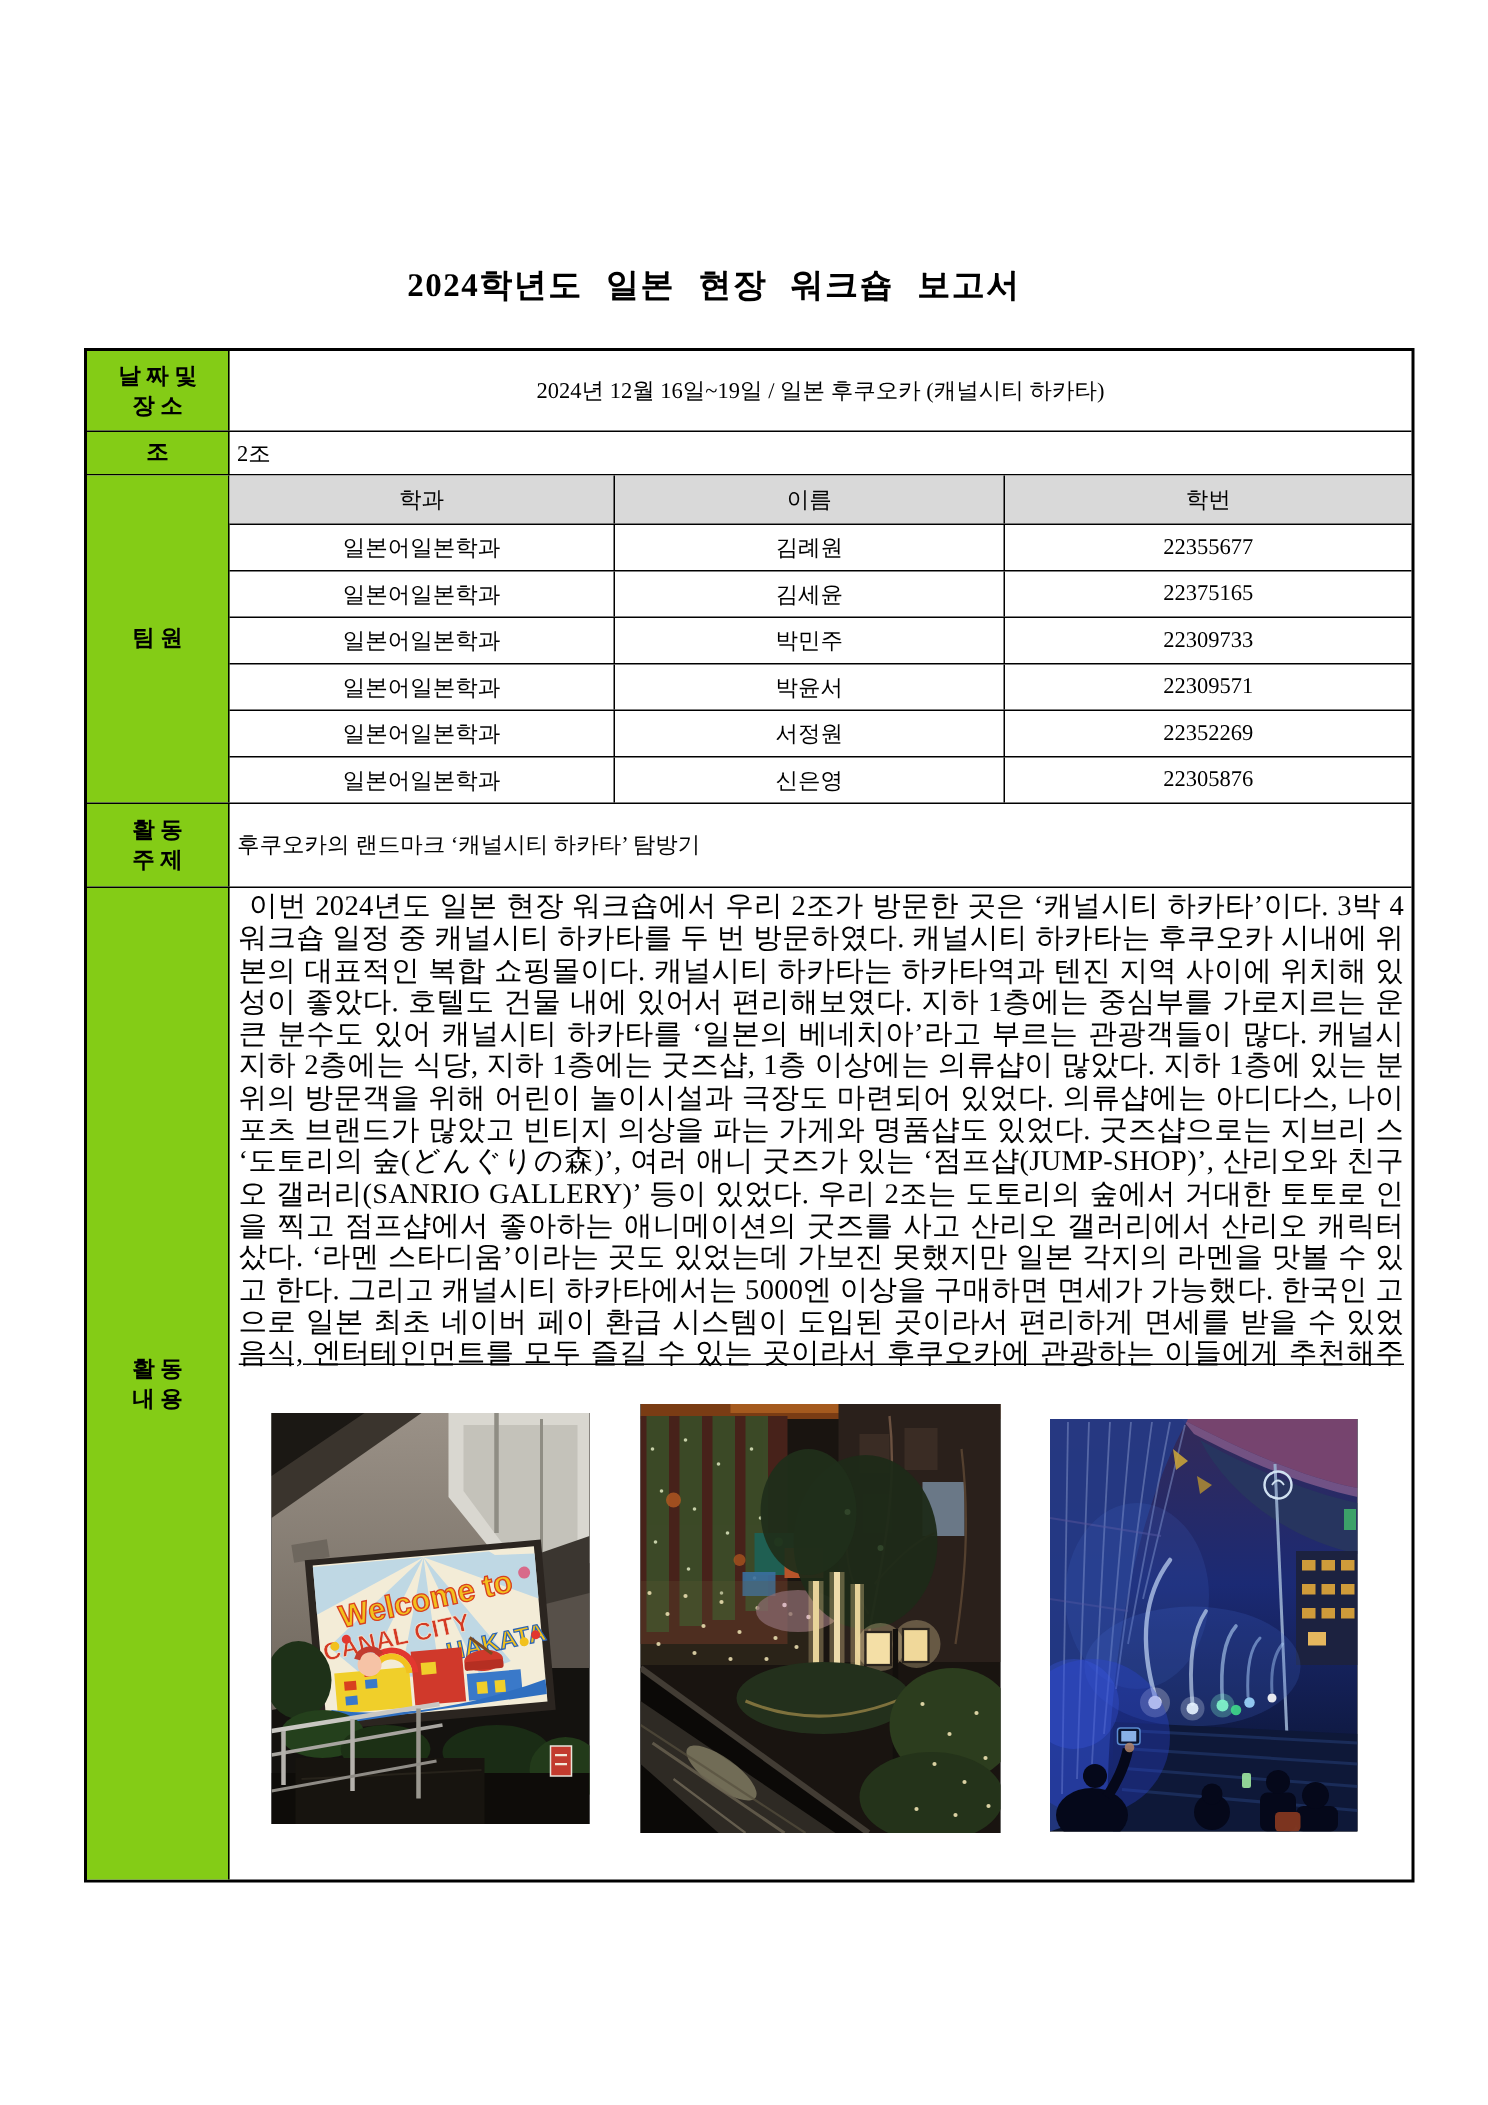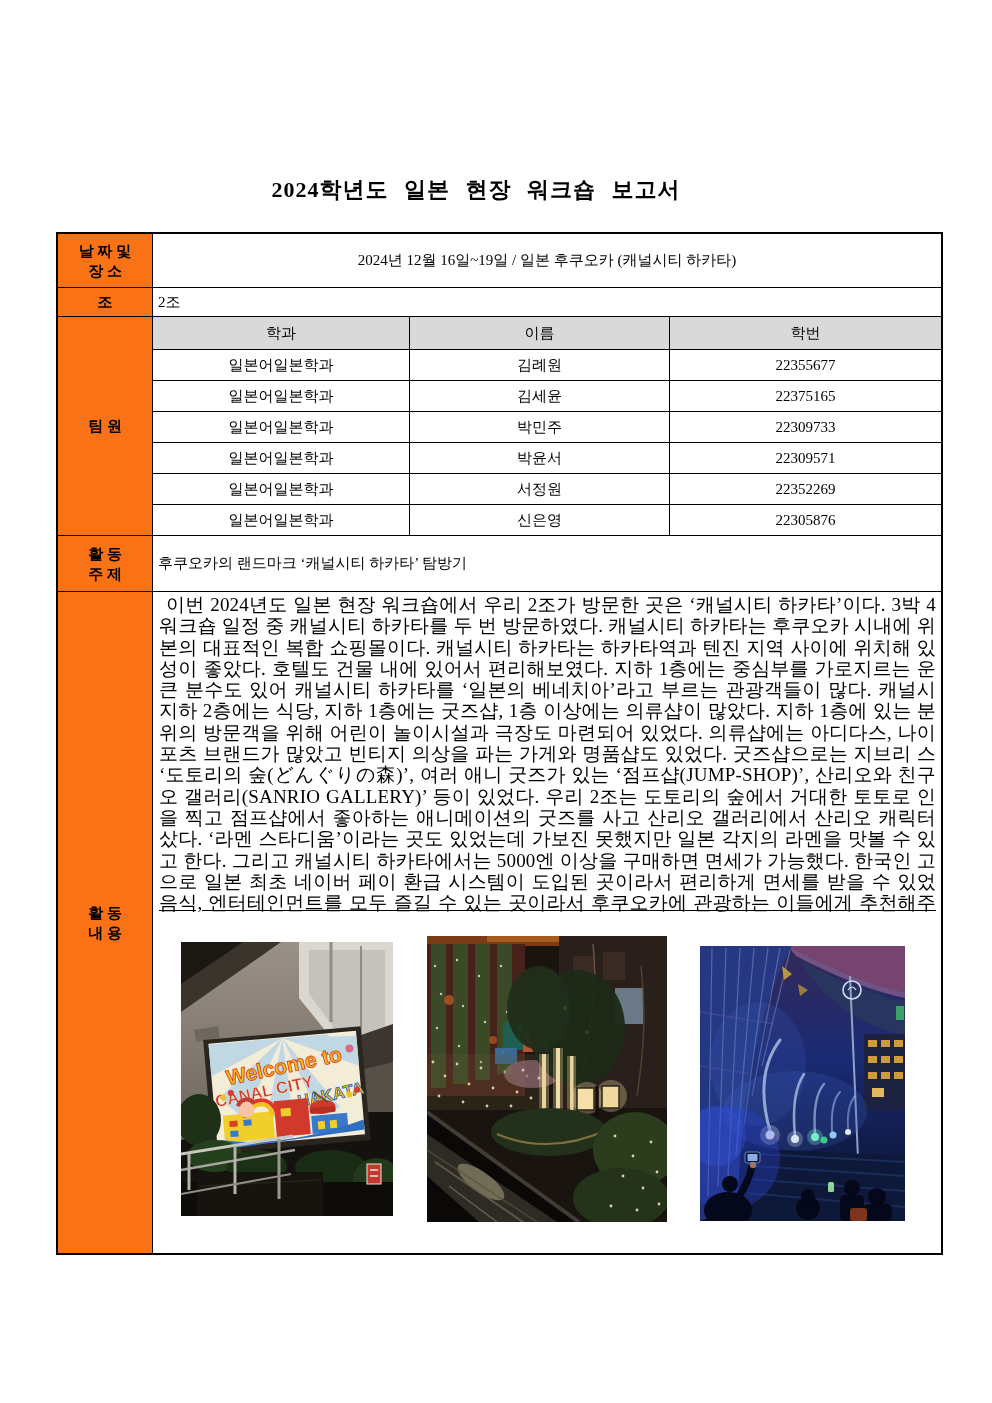--- a/index.html
+++ b/index.html
@@ -13,21 +13,21 @@
     letter-spacing:1px;word-spacing:9px;
   }
   .report-table{
     position:absolute;left:56px;top:232px;width:887px;height:1023px;
     border:2px solid #000;box-sizing:border-box;
     display:flex;flex-direction:column;font-size:15px;
   }
   .trow{display:flex;box-sizing:border-box;border-top:1px solid #000;}
   .trow.first{border-top:none;}
   .hcell{
-    width:95px;flex:0 0 95px;background:#f97316;border-right:1px solid #000;
+    width:95px;flex:0 0 95px;background:#84cc16;border-right:1px solid #000;
     display:flex;flex-direction:column;align-items:center;justify-content:center;
     font-weight:bold;line-height:20px;box-sizing:border-box;text-align:center;
   }
   .vcell{flex:1;display:flex;align-items:center;box-sizing:border-box;}
   .vcell.center{justify-content:center;}
   .vcell.left{padding-left:5px;}
   .r-date{height:53px;}
   .r-group{height:29px;}
   .r-topic{height:56px;}
   .r-content{flex:1;}

